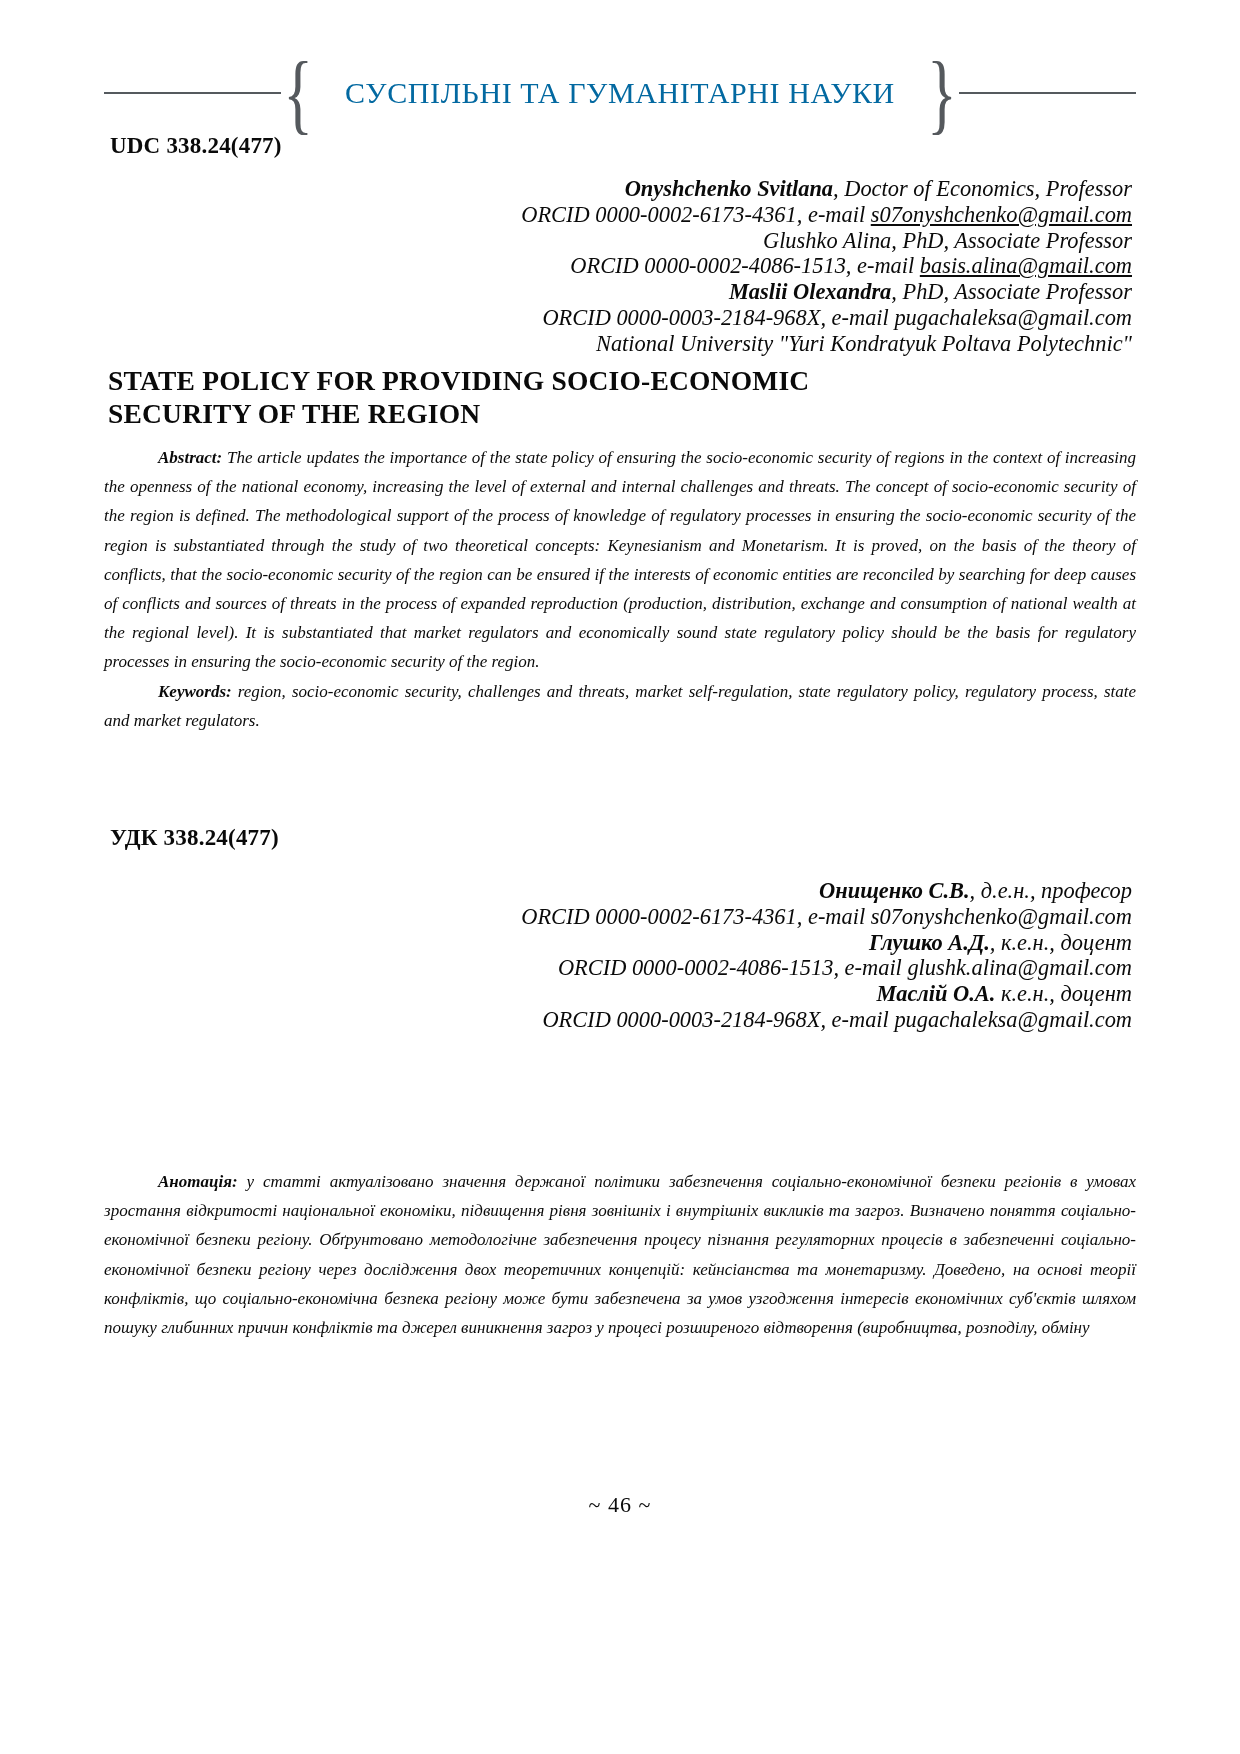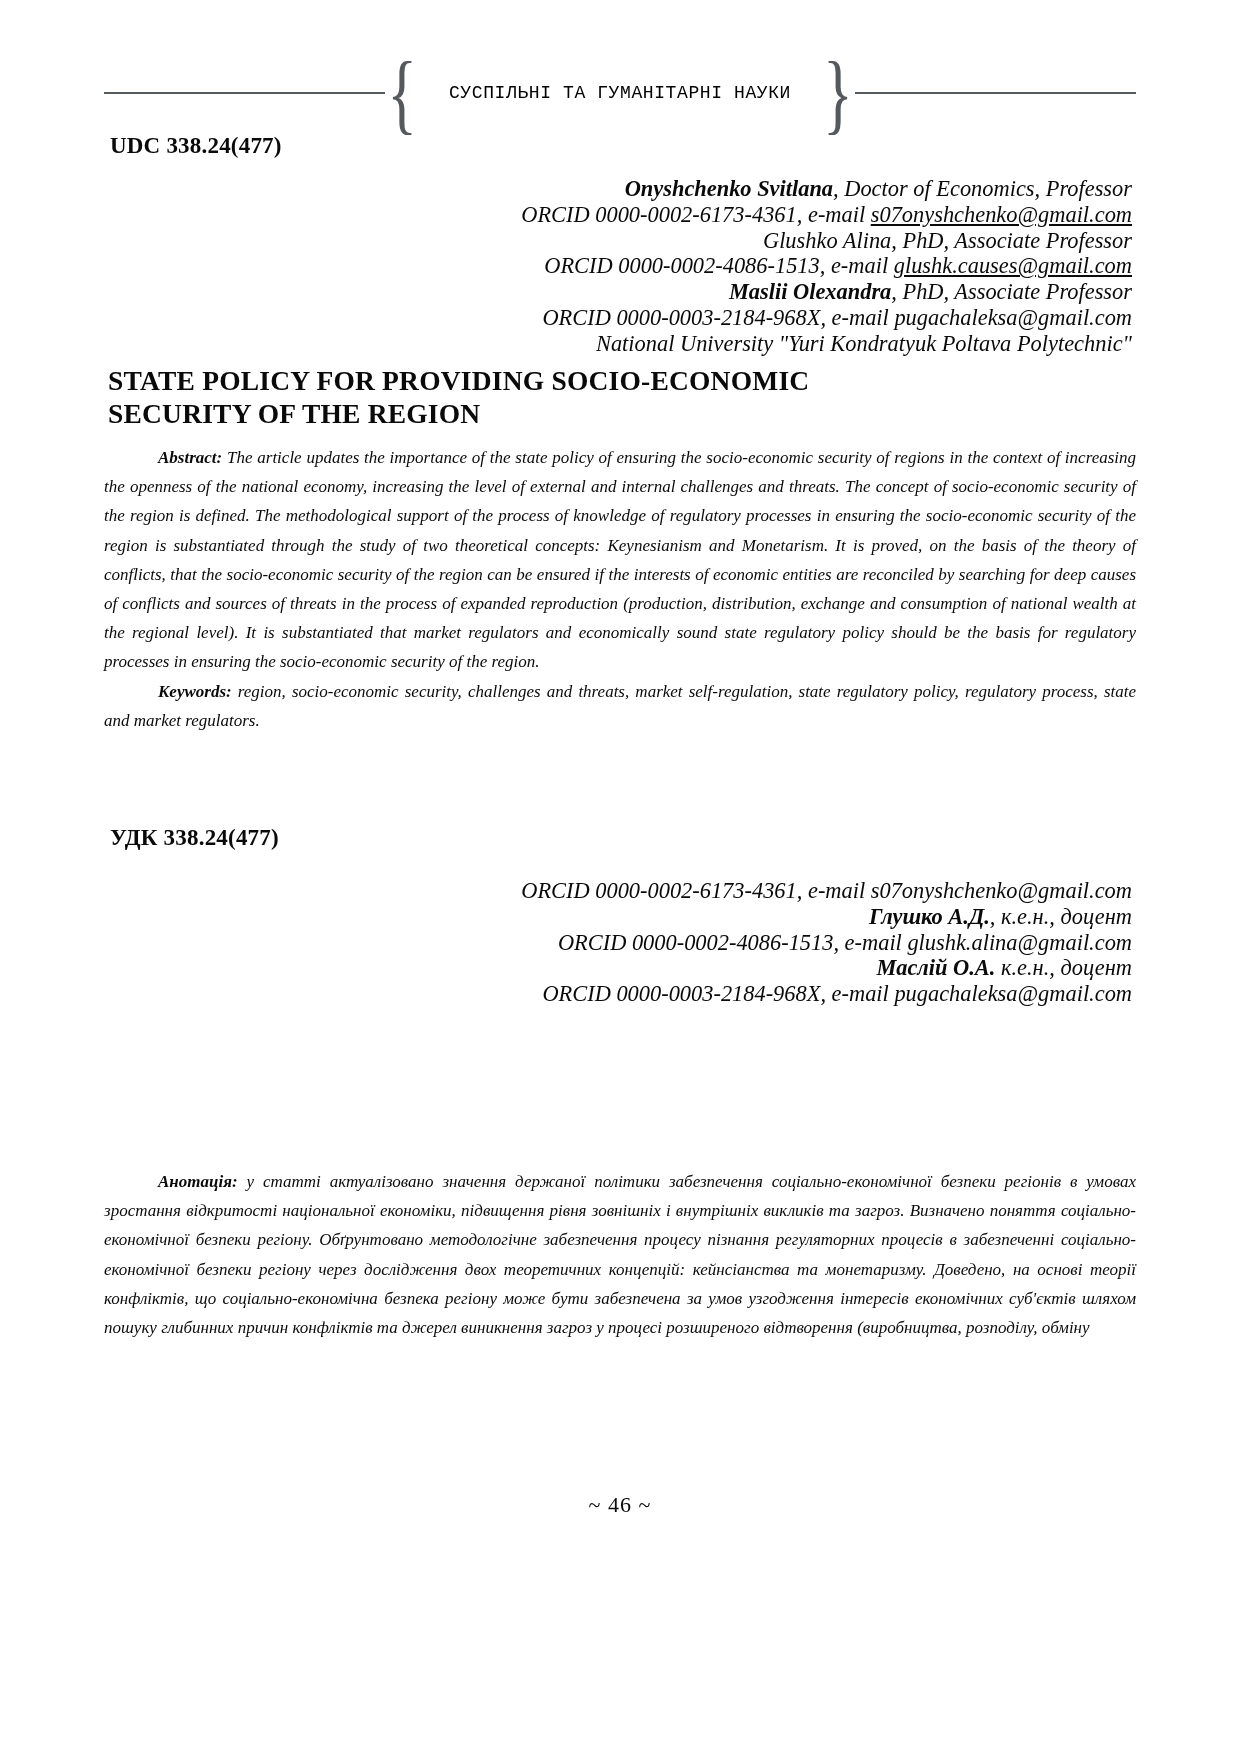--- a/index.html
+++ b/index.html
@@ -42,25 +42,25 @@
     line-height: 1;
     color: #55595d;
     font-family: "Liberation Serif", serif;
     transform: scaleY(1.45);
     padding: 0 2px;
     font-weight: 300;
   }
   .runhead .rh-text {
     flex: 0 0 auto;
     padding: 0 30px;
-    font-size: 18px;
+    font-size: 30px;
     letter-spacing: 0.6px;
     white-space: nowrap;
-    color: #000000;
-    font-family: Liberation Mono, monospace;
+    color: #0369a1;
+    font-family: Liberation Serif, serif;
   }
 
   
   .udc {
     position: absolute;
     left: 110px;
     font-weight: bold;
     font-size: 23px;
     letter-spacing: 0.2px;
   }
@@ -134,39 +134,40 @@
     <span class="brace">}</span>
     <span class="rule"></span>
   </div>
 
   <div class="udc udc-en">UDC 338.24(477)</div>
 
   <div class="authors authors-en">
     <div class="ln"><b>Onyshchenko Svitlana</b>, Doctor of Economics, Professor</div>
     <div class="ln">ORCID 0000-0002-6173-4361, e-mail <span class="u">s07onyshchenko@gmail.com</span></div>
     <div class="ln">Glushko Alina, PhD, Associate Professor</div>
-    <div class="ln">ORCID 0000-0002-4086-1513, e-mail <span class="u">glushk.causes@gmail.com</span></div>
+    <div class="ln">ORCID 0000-0002-4086-1513, e-mail <span class="u">basis.alina@gmail.com</span></div>
     <div class="ln"><b>Maslii Olexandra</b>, PhD, Associate Professor</div>
     <div class="ln">ORCID 0000-0003-2184-968X, e-mail pugachaleksa@gmail.com</div>
     <div class="ln">National University "Yuri Kondratyuk Poltava Polytechnic"</div>
   </div>
 
   <div class="doc-title title-en">
     <div>STATE POLICY FOR PROVIDING SOCIO-ECONOMIC</div>
     <div>SECURITY OF THE REGION</div>
   </div>
 
   <div class="body-block abs-en">
     <p><b>Abstract:</b> <span>The article updates the importance of the state policy of ensuring the socio-economic security of regions in the context of increasing the openness of the national economy, increasing the level of external and internal challenges and threats. The concept of socio-economic security of the region is defined. The methodological support of the process of knowledge of regulatory processes in ensuring the socio-economic security of the region is substantiated through the study of two theoretical concepts: Keynesianism and Monetarism. It is proved, on the basis of the theory of conflicts, that the socio-economic security of the region can be ensured if the interests of economic entities are reconciled by searching for deep causes of conflicts and sources of threats in the process of expanded reproduction (production, distribution, exchange and consumption of national wealth at the regional level). It is substantiated that market regulators and economically sound state regulatory policy should be the basis for regulatory processes in ensuring the socio-economic security of the region.</span></p>
     <p><b>Keywords:</b> <span>region, socio-economic security, challenges and threats, market self-regulation, state regulatory policy, regulatory process, state and market regulators.</span></p>
   </div>
 
   <div class="udc udc-ua">УДК 338.24(477)</div>
 
   <div class="authors authors-ua">
+    <div class="ln"><b>Онищенко С.В.</b>, д.е.н., професор</div>
     <div class="ln">ORCID 0000-0002-6173-4361, e-mail s07onyshchenko@gmail.com</div>
     <div class="ln"><b>Глушко А.Д.</b>, к.е.н., доцент</div>
     <div class="ln">ORCID 0000-0002-4086-1513, e-mail glushk.alina@gmail.com</div>
     <div class="ln"><b>Маслій О.А.</b> к.е.н., доцент</div>
     <div class="ln">ORCID 0000-0003-2184-968X, e-mail pugachaleksa@gmail.com</div>
   </div>
 
 
   <div class="body-block abs-ua">
     <p><b>Анотація:</b> <span>у статті актуалізовано значення держаної політики забезпечення соціально-економічної безпеки регіонів в умовах зростання відкритості національної економіки, підвищення рівня зовнішніх і внутрішніх викликів та загроз. Визначено поняття соціально-економічної безпеки регіону. Обґрунтовано методологічне забезпечення процесу пізнання регуляторних процесів в забезпеченні соціально-економічної безпеки регіону через дослідження двох теоретичних концепцій: кейнсіанства та монетаризму. Доведено, на основі теорії конфліктів, що соціально-економічна безпека регіону може бути забезпечена за умов узгодження інтересів економічних суб'єктів шляхом пошуку глибинних причин конфліктів та джерел виникнення загроз у процесі розширеного відтворення (виробництва, розподілу, обміну</span></p>

